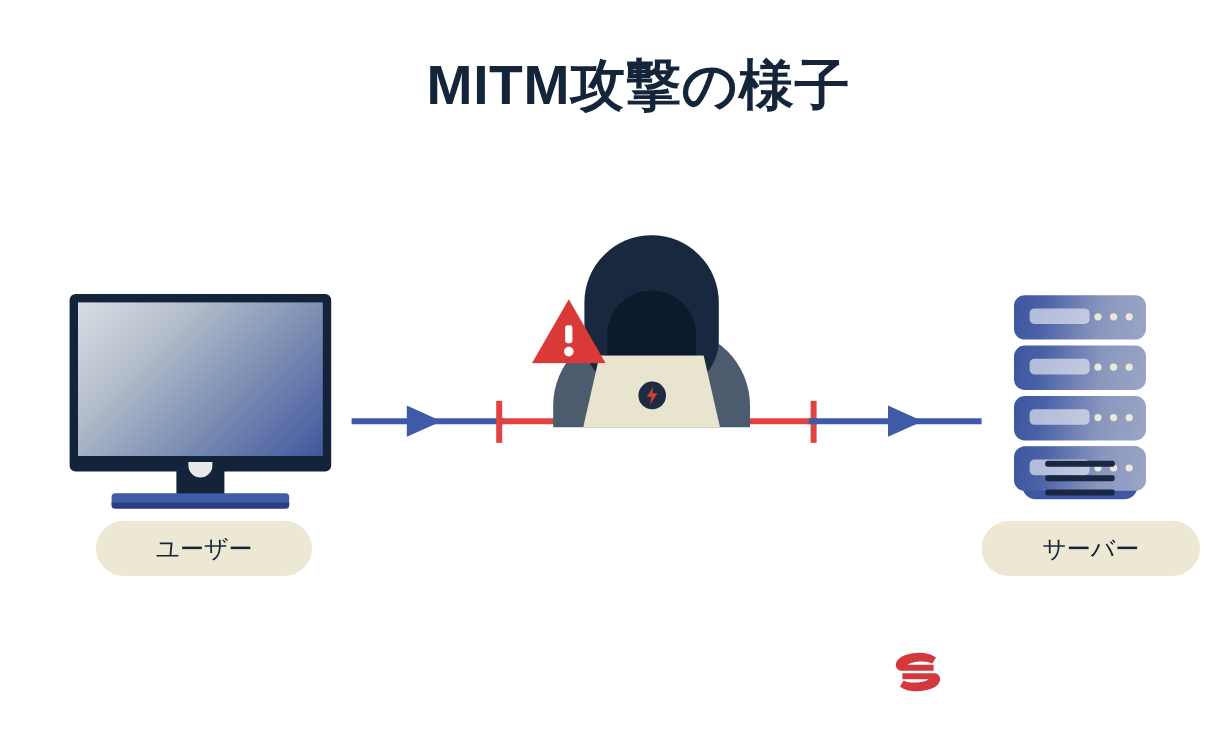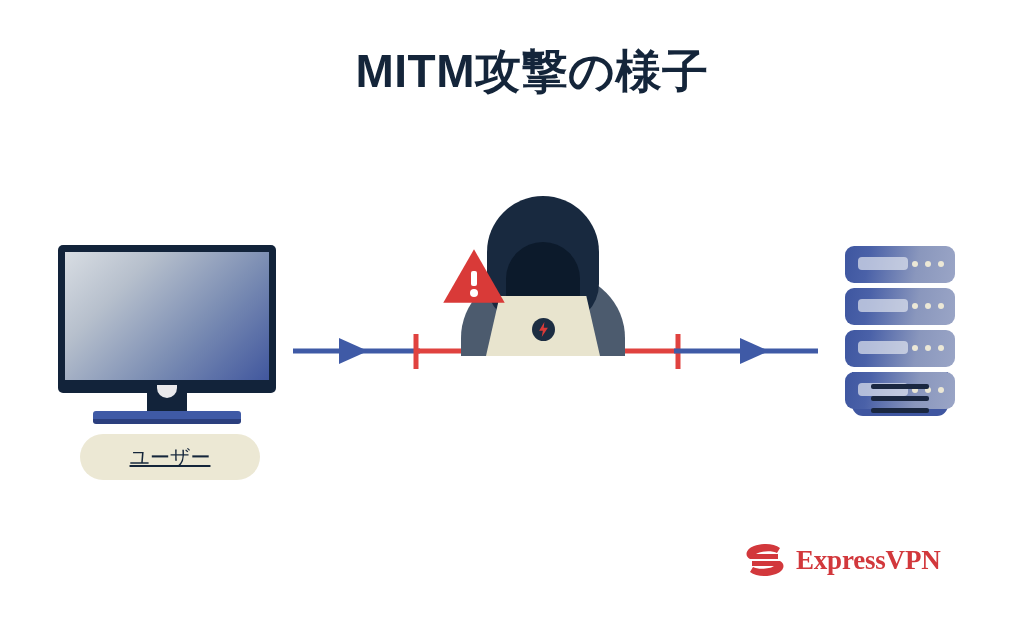--- a/index.html
+++ b/index.html
@@ -264,21 +264,20 @@
   .pill {
     position: absolute;
     background: #ece8d4;
     border-radius: 26px;
     display: flex;
     align-items: center;
     justify-content: center;
     color: #14253a;
     font-size: 20px;
     white-space: nowrap;
-    text-decoration: underline;
   }
   #pill-user   { left: 80px;  top: 434px; width: 180px; height: 46px; }
   #pill-mitm   { left: 415px; top: 434px; width: 268px; height: 46px; }
   #pill-server { left: 818px; top: 434px; width: 182px; height: 46px; }
 
   
   #logo {
     position: absolute;
     left: 744px;
     top: 538px;
@@ -370,22 +369,22 @@
         <div class="srv-dot"></div>
         <div class="srv-dot"></div>
       </div>
     </div>
     <div class="srv-line" style="top:138px"></div>
     <div class="srv-line" style="top:150px"></div>
     <div class="srv-line" style="top:162px"></div>
   </div>
 
   <div class="pill" id="pill-user">ユーザー</div>
+  <div class="pill" id="pill-server">サーバー</div>
 
   <div id="logo">
     <svg width="42" height="34" viewBox="0 0 42 34">
       <path d="M36 5 C30 0 18 0 10 3 C2 6 0 13 6 16 L34 16 L34 11 L12 11 C16 8 28 7 33 10 Z" fill="#d2383c"></path>
       <path d="M6 29 C12 34 24 34 32 31 C40 28 42 21 36 18 L8 18 L8 23 L30 23 C26 26 14 27 9 24 Z" fill="#d2383c"></path>
     </svg>
-    <div id="logo-word">ExpressVPN</div>
   </div>
 
 </div>
 
 </body></html>

